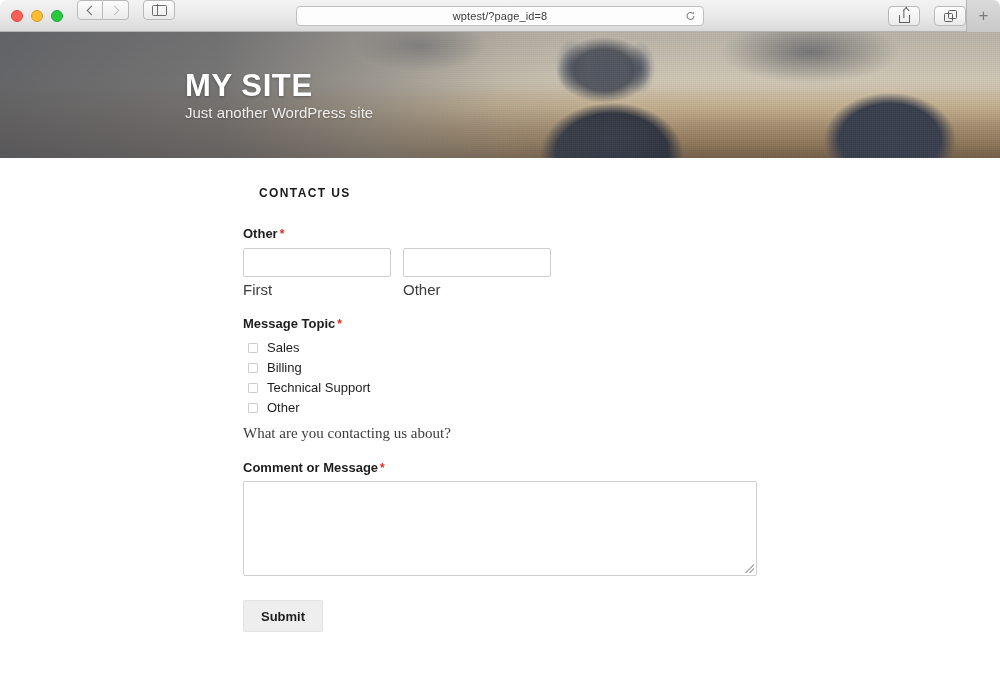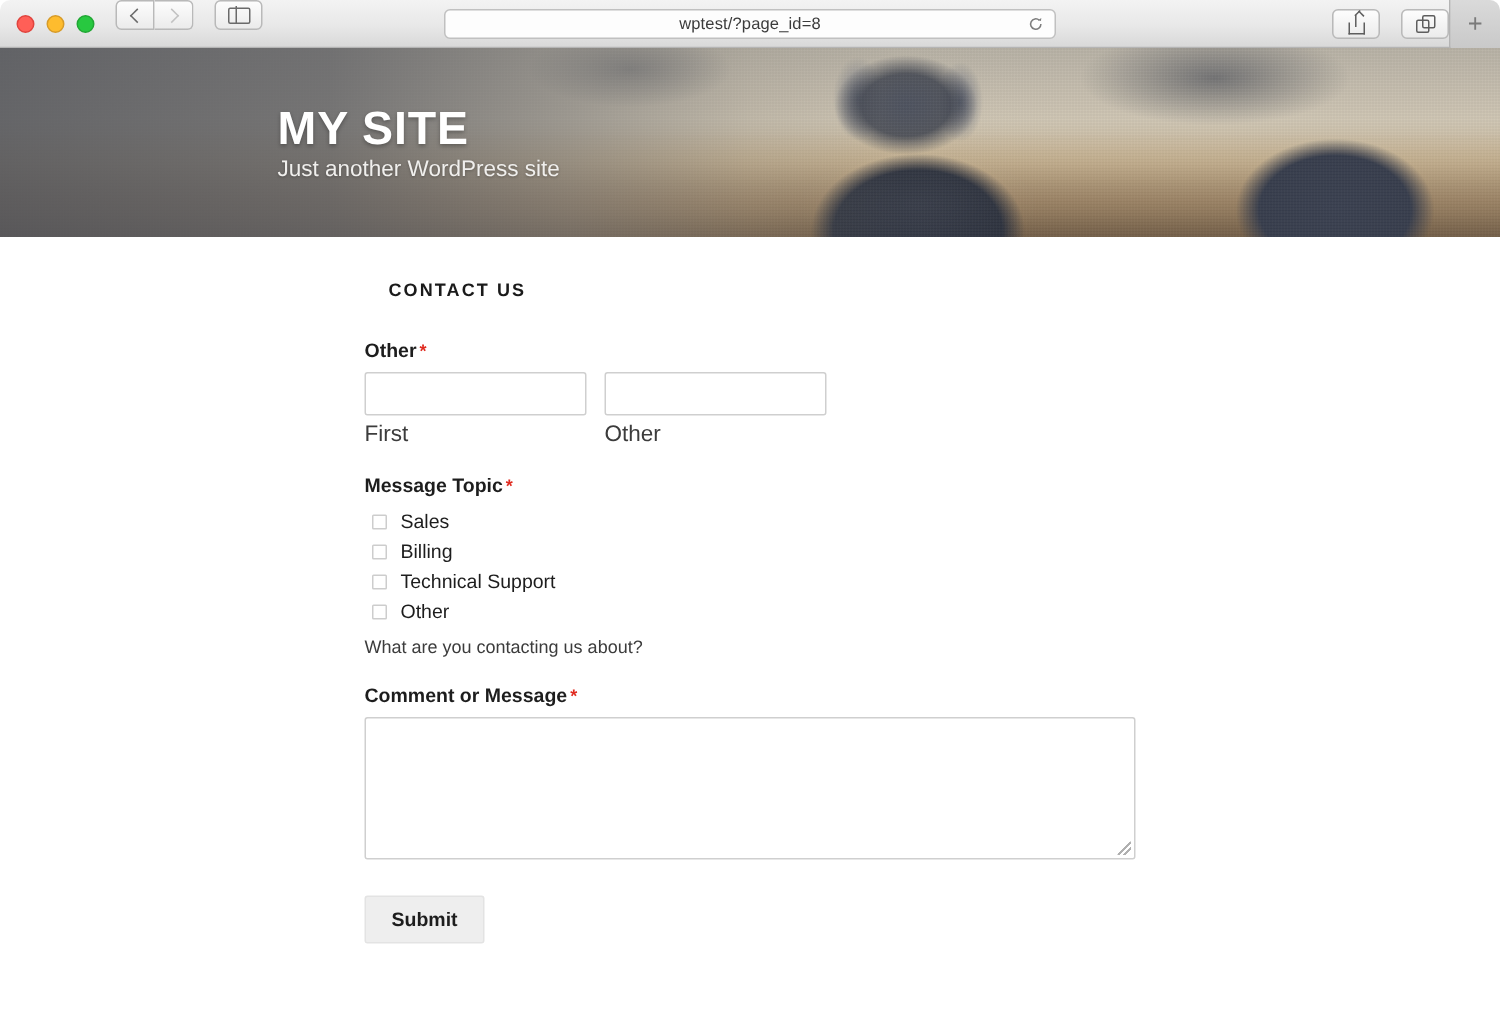--- a/index.html
+++ b/index.html
@@ -278,25 +278,26 @@
     margin: 0 9px 0 5px;
     flex: 0 0 auto;
     display: block;
   }
   .cbox-label {
     font-size: 13px;
     color: #1d1d1d;
     line-height: 1;
   }
   .help-text {
-    font-size: 12px;
+    font-size: 15px;
     color: #3c3c3c;
     margin-top: 6px;
     display: block;
     line-height: 1.2;
+    font-family: Liberation Serif, serif;
   }
 
   .textarea-box {
     width: 514px;
     height: 95px;
     border: 1px solid #cfcfcf;
     border-radius: 2px;
     background: #fff;
     position: relative;
     display: block;

